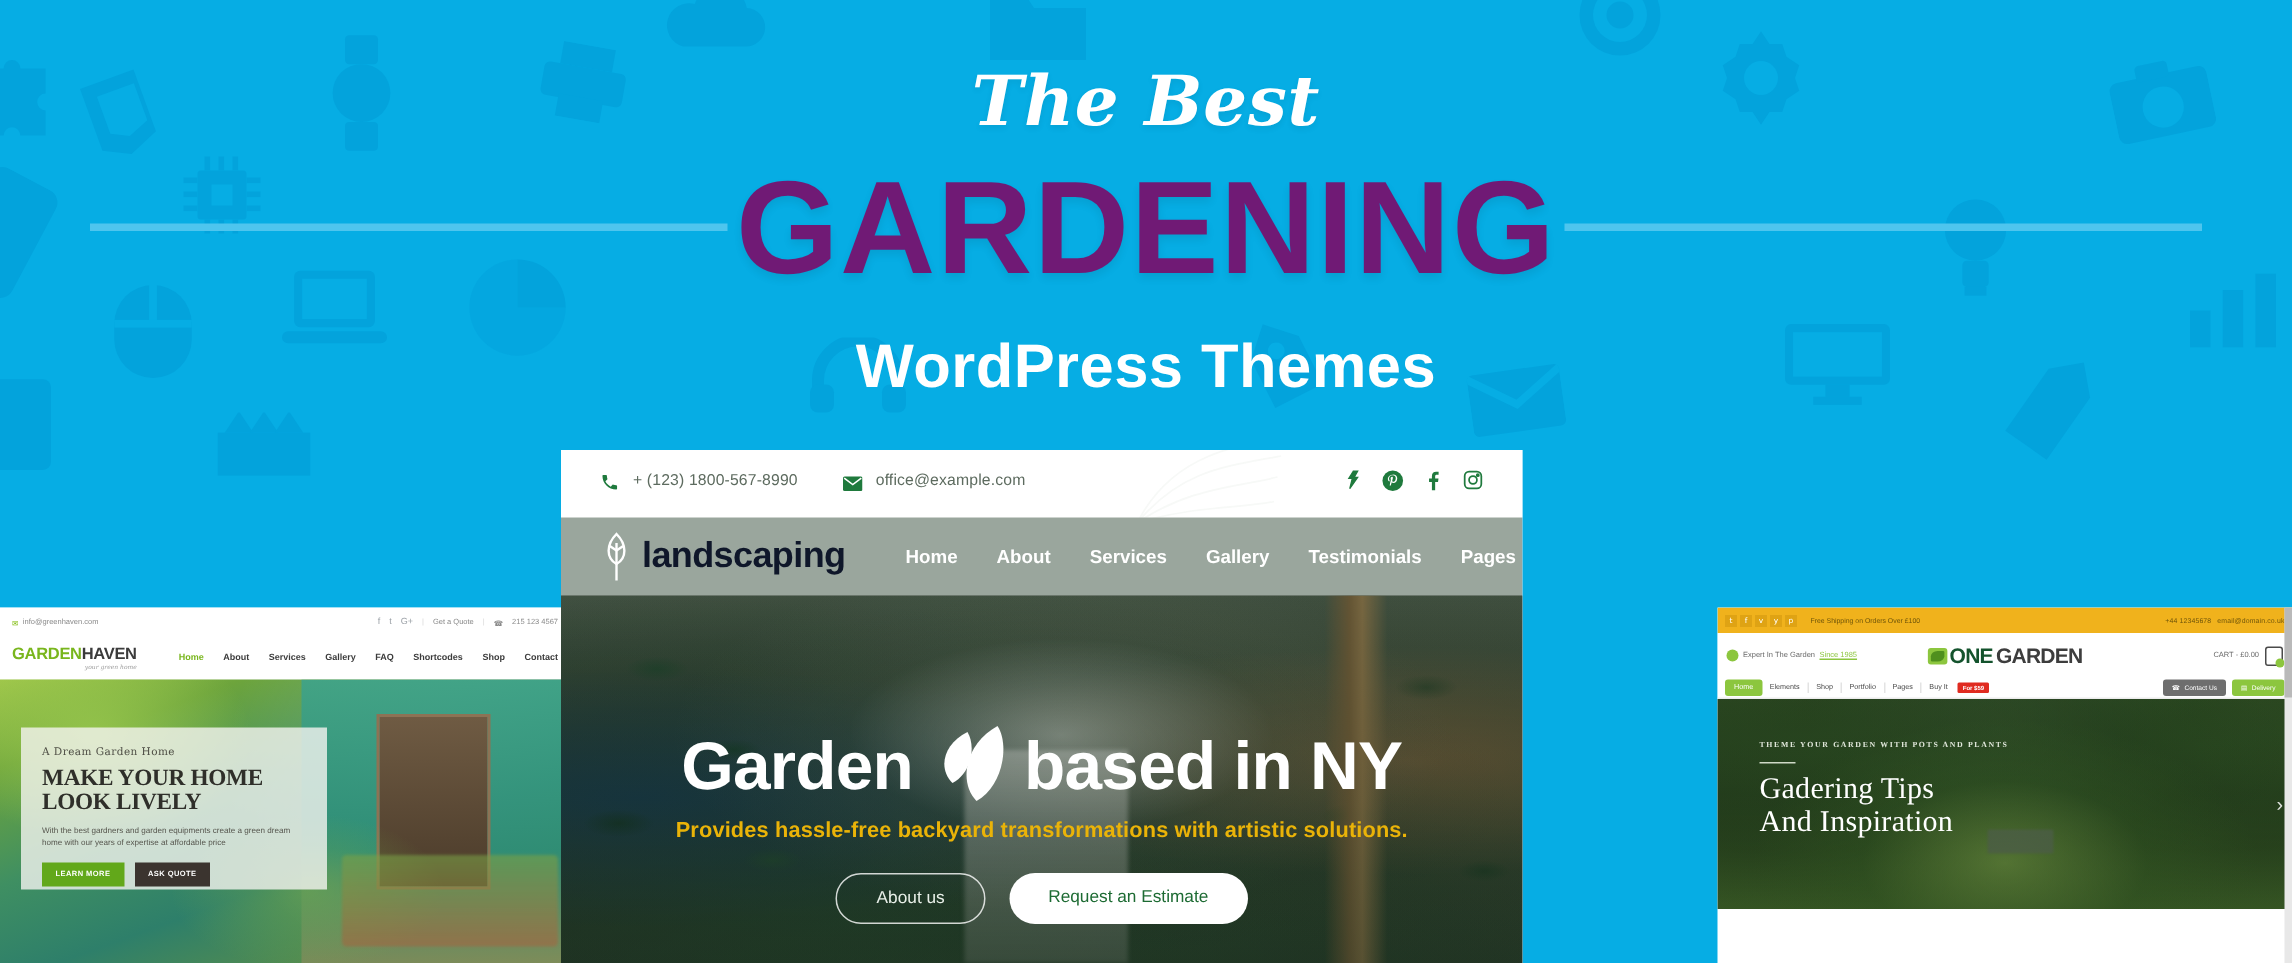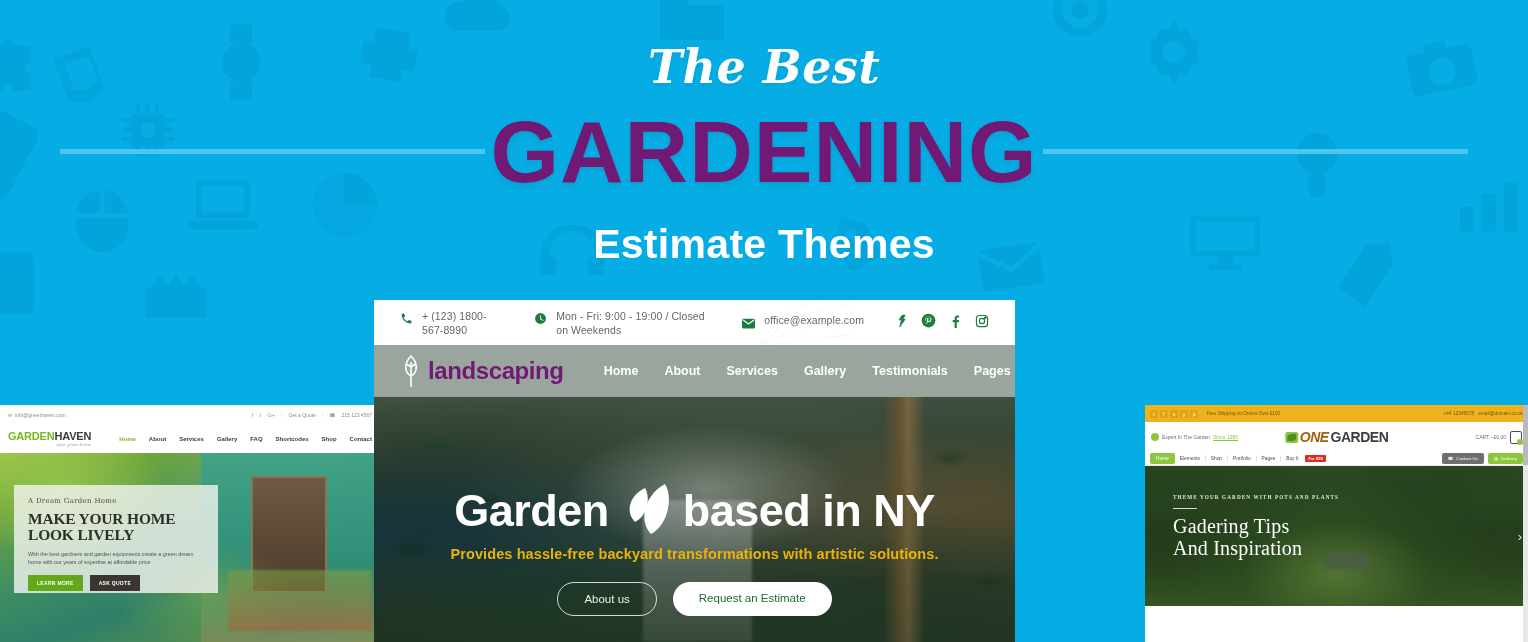--- a/index.html
+++ b/index.html
@@ -259,21 +259,21 @@
     display: flex; align-items: center;
     padding: 0 26px;
   }
   .ls-nav-bg {
     position: absolute; inset: 0;
     background: rgba(30,58,38,0.45);
   }
   .ls-logo {
     position: relative;
     display: flex; align-items: center; gap: 6px;
-    color: #701a75;
+    color: #0f172a;
   }
   .ls-logo .word {
     font-size: 24px;
     font-weight: 700;
     letter-spacing: -0.4px;
   }
   .ls-menu {
     position: relative;
     margin-left: 40px;
     display: flex; align-items: center; gap: 26px;
@@ -450,21 +450,21 @@
     border-radius: 2px;
     position: relative;
   }
   .og-logo .leaf::after {
     content: "";
     position: absolute; left: 2px; top: 2px;
     width: 9px; height: 7px;
     background: #4f8f1e;
     border-radius: 50% 10% 50% 10%;
   }
-  .og-logo .one { font-weight: 700; font-size: 14px; color: #a16207; letter-spacing: -0.5px; font-style: italic; }
+  .og-logo .one { font-weight: 700; font-size: 14px; color: #14532d; letter-spacing: -0.5px; }
   .og-logo .garden { font-weight: 700; font-size: 14px; color: #3d3d3d; letter-spacing: -0.5px; }
   .og-cart { margin-left: auto; display: flex; align-items: center; gap: 4px; }
   .og-cart .bag {
     width: 12px; height: 13px;
     border: 1.2px solid #4a4a4a;
     border-radius: 2px;
     position: relative;
   }
   .og-cart .bag::after {
     content: "";
@@ -706,21 +706,21 @@
         <path d="M2 2h6a2 2 0 1 1 4 0h6v6a2 2 0 1 0 0 4v6h-6a2 2 0 1 0-4 0H2v-6a2 2 0 1 1 0-4z"></path>
       </svg>
   </div>
 
   <div class="deco-line deco-left"></div>
   <div class="deco-line deco-right"></div>
 
   <div class="headline-wrap">
     <div class="h-best">The Best</div>
     <div class="h-main">GARDENING</div>
-    <div class="h-sub">Estimate Themes</div>
+    <div class="h-sub">WordPress Themes</div>
   </div>
 </div>
 
 <div class="previews">
 
   <div class="pv-left">
     <div class="gh-topbar">
       <div class="left">
         <span class="gh-mail-ico">✉</span>
         <span>info@greenhaven.com</span>
@@ -792,29 +792,20 @@
 
       <div class="ls-info">
         <span class="ico">
           <svg width="13" height="13" viewBox="0 0 24 24" fill="#1f7a3d">
               <path d="M6.6 10.8c1.4 2.8 3.8 5.1 6.6 6.6l2.2-2.2c.3-.3.7-.4 1-.2 1.2.4 2.4.6 3.6.6.6 0 1 .4 1 1V20c0 .6-.4 1-1 1C10.6 21 3 13.4 3 4c0-.6.4-1 1-1h3.5c.6 0 1 .4 1 1 0 1.3.2 2.5.6 3.6.1.4 0 .8-.2 1l-2.3 2.2z"></path>
             </svg>
         </span>
         <span class="txt">+ (123) 1800-567-8990</span>
       </div>
 
-      <div class="ls-info" style="max-width:178px;">
-        <span class="ico">
-          <svg width="13" height="13" viewBox="0 0 24 24" fill="#1f7a3d">
-              <circle cx="12" cy="12" r="10"></circle>
-              <path d="M12.5 6h-1.5v7l5.8 3.5.8-1.3-5.1-3z" fill="#fff"></path>
-            </svg>
-        </span>
-        <span class="txt">Mon - Fri: 9:00 - 19:00 / Closed on Weekends</span>
-      </div>
 
       <div class="ls-info">
         <span class="ico">
           <svg width="13" height="11" viewBox="0 0 24 18" fill="#1f7a3d">
               <rect width="24" height="18" rx="2"></rect>
               <path d="M1.5 2 L12 10 L22.5 2" fill="none" stroke="#fff" stroke-width="2"></path>
             </svg>
         </span>
         <span class="txt">office@example.com</span>
       </div>

